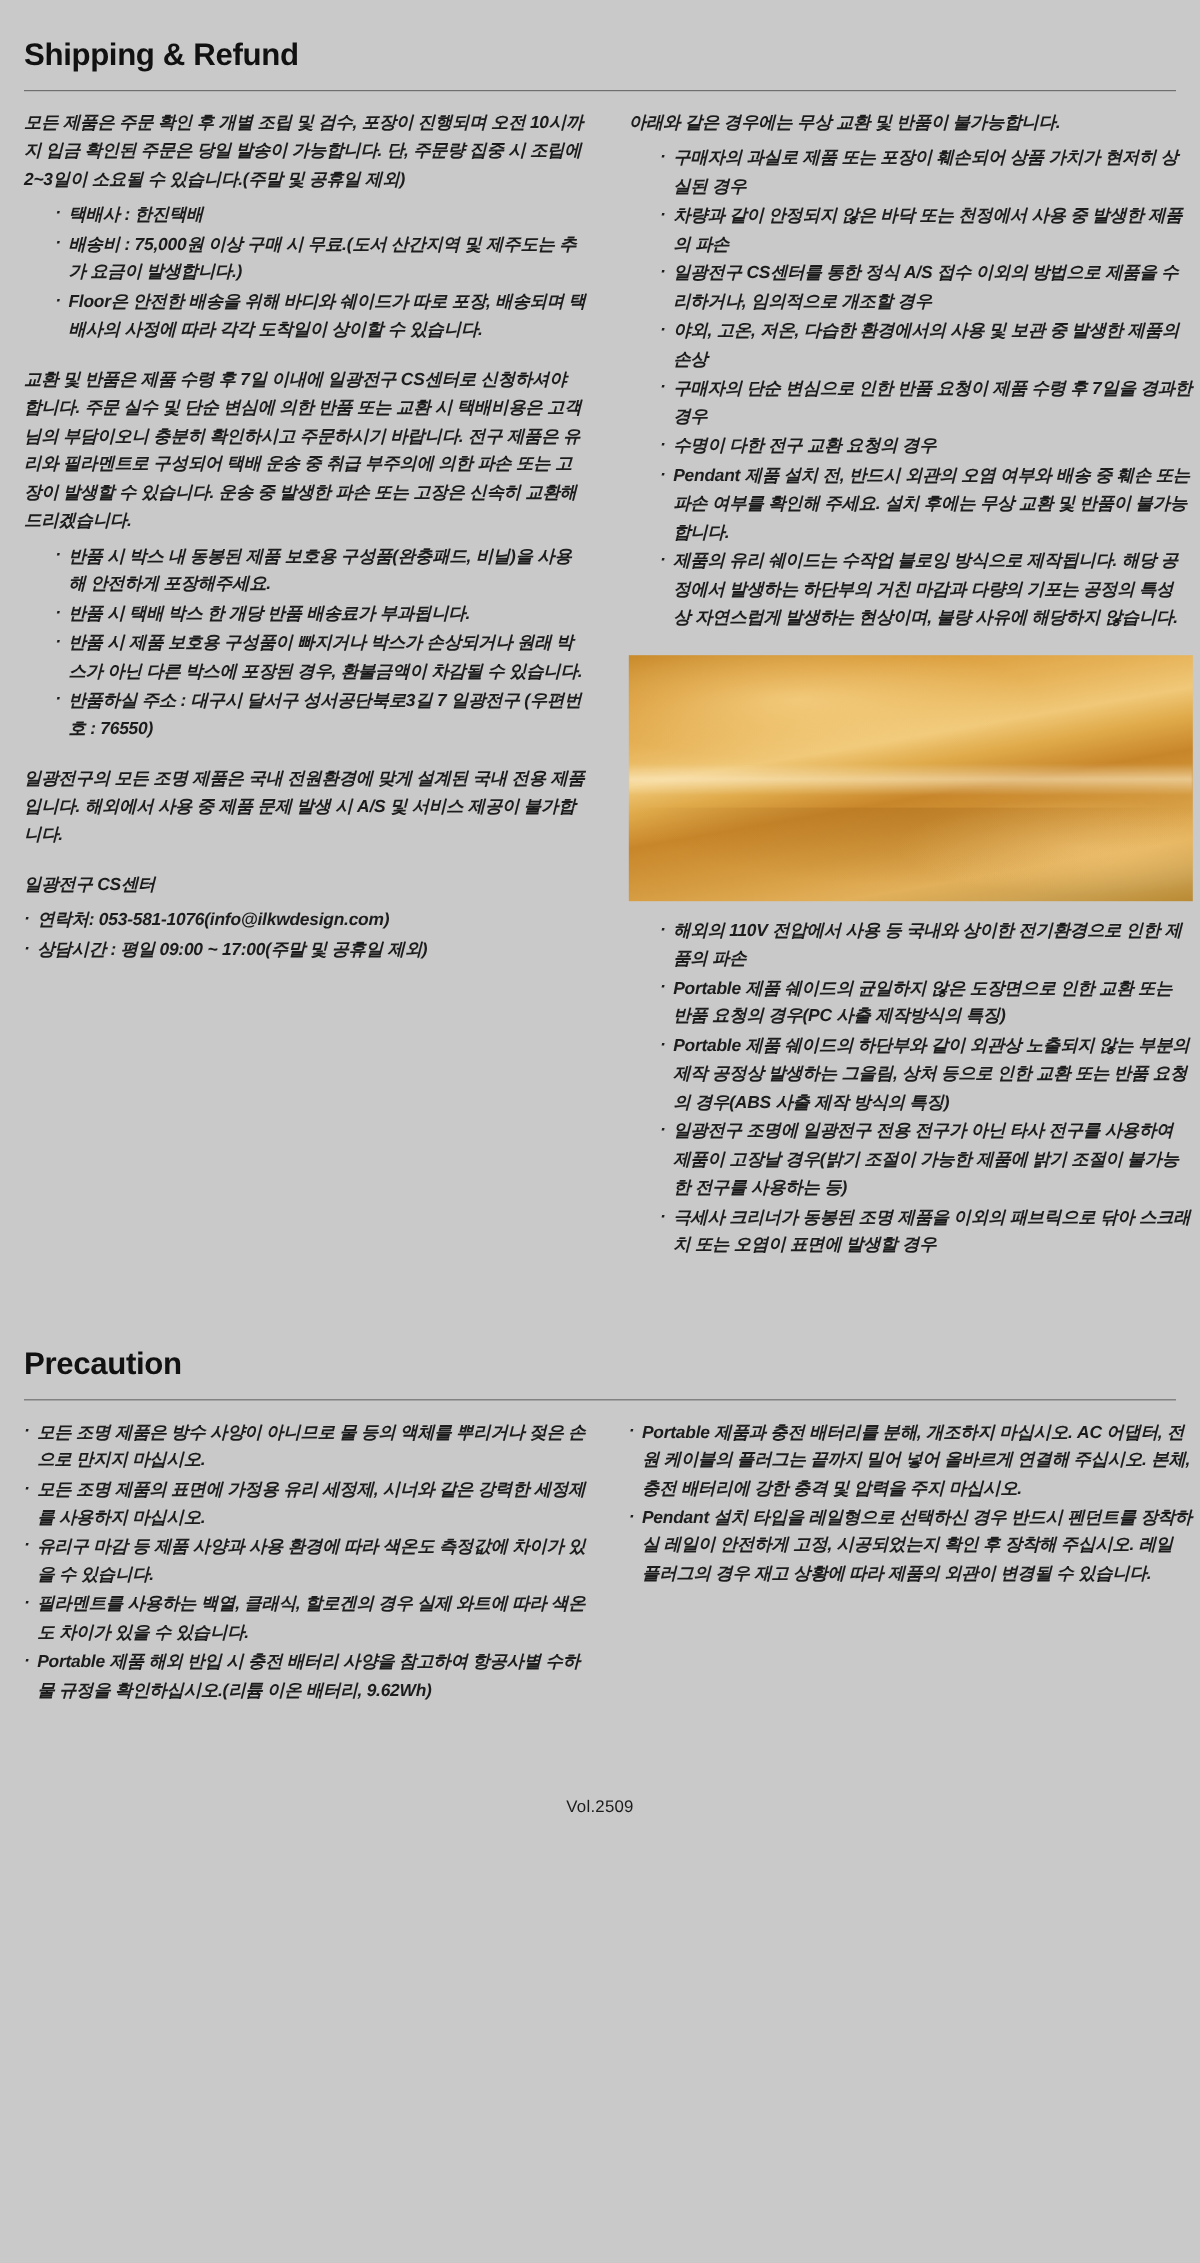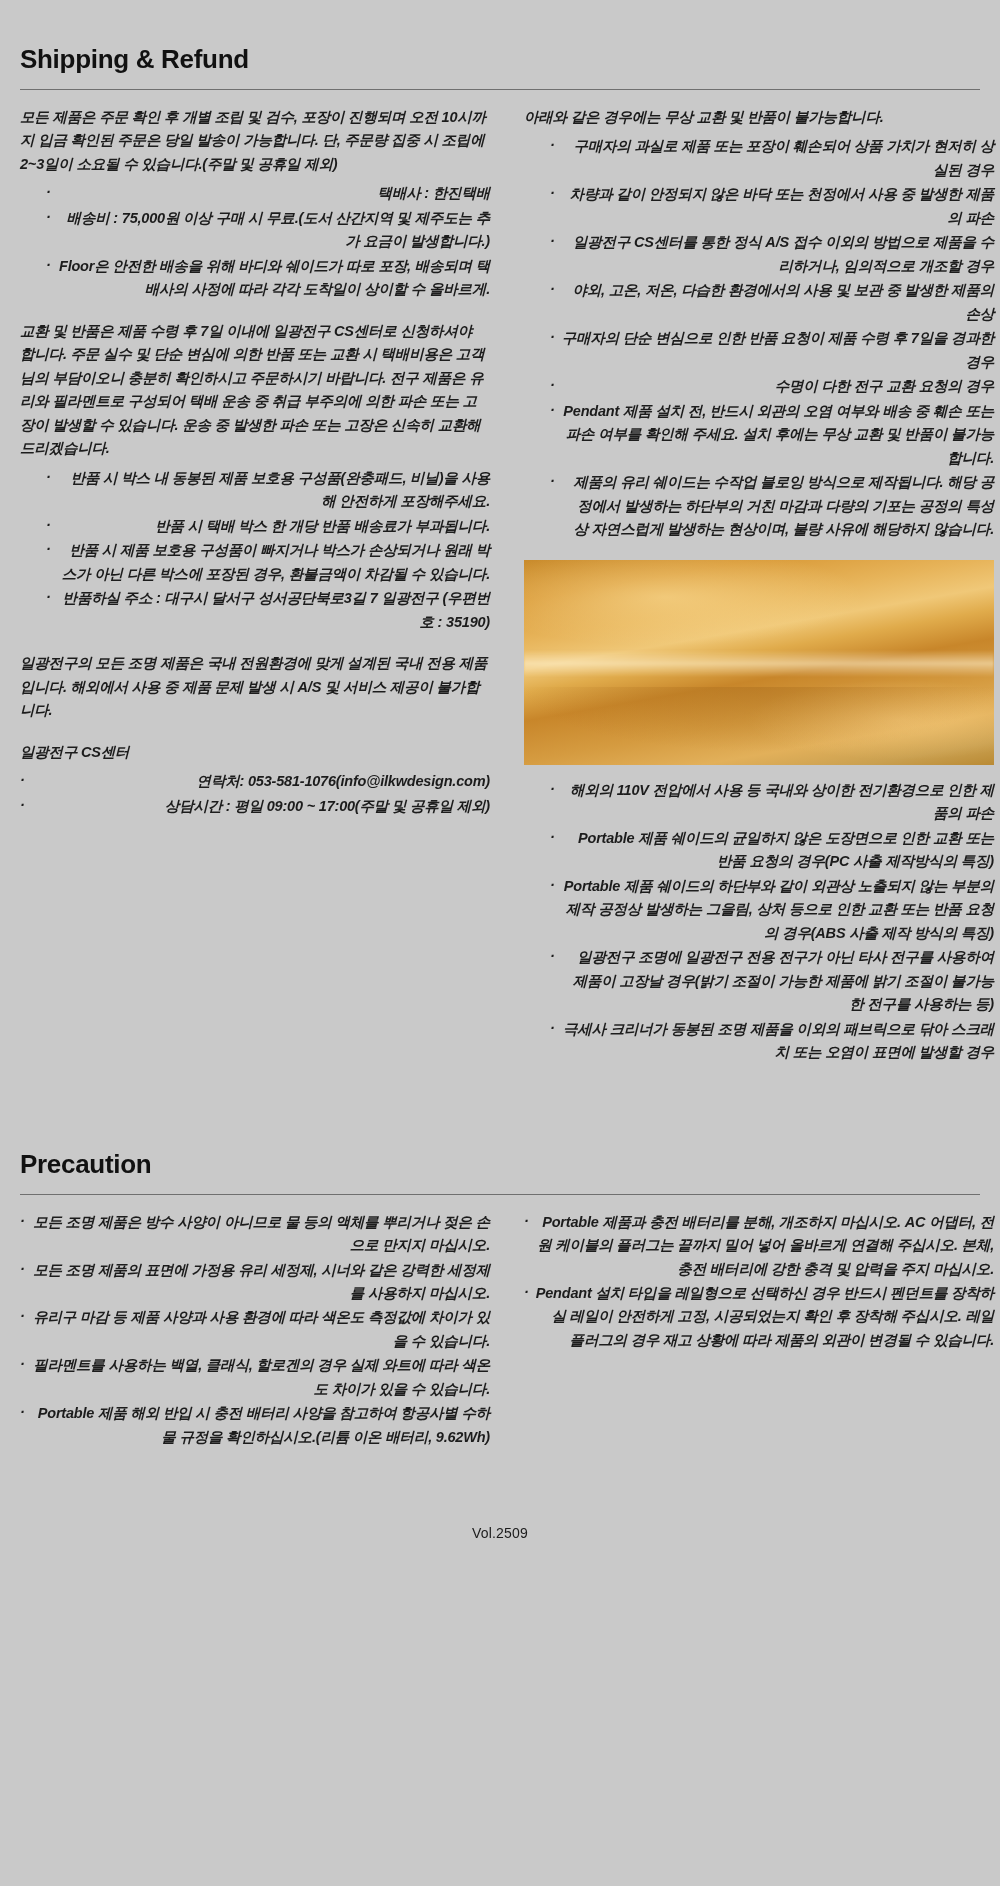--- a/index.html
+++ b/index.html
@@ -20,21 +20,21 @@
     box-sizing: border-box;
     padding: 0 20px;
   }
   .section {
     padding: 0 0 0 0;
   }
   .section-title {
     font-size: 26px;
     font-weight: bold;
     letter-spacing: -0.3px;
-    padding-top: 44px;
+    padding-top: 30px;
     padding-bottom: 14px;
     color: #111;
   }
   .rule {
     height: 1px;
     background: #6f6f6f;
     margin-bottom: 16px;
   }
   .cols {
     display: flex;
@@ -53,21 +53,20 @@
     letter-spacing: -0.2px;
     font-weight: 600;
   }
   p.para.tight {
     margin-bottom: 6px;
   }
   ul.bullets {
     list-style: none;
     margin: 0 0 18px 0;
     padding: 0;
-    text-align: right;
   }
   ul.bullets.indent {
     padding-left: 26px;
   }
   ul.bullets li {
     font-size: 14.5px;
     line-height: 1.62;
     letter-spacing: -0.2px;
     position: relative;
     padding-left: 11px;
@@ -133,29 +132,29 @@
     <div class="section-title">Shipping &amp; Refund</div>
     <div class="rule"></div>
 
     <div class="cols">
 
       <div class="col">
         <p class="para tight">모든 제품은 주문 확인 후 개별 조립 및 검수, 포장이 진행되며 오전 10시까지 입금 확인된 주문은 당일 발송이 가능합니다. 단, 주문량 집중 시 조립에 2~3일이 소요될 수 있습니다.(주말 및 공휴일 제외)</p>
         <ul class="bullets indent">
           <li>택배사 : 한진택배</li>
           <li>배송비 : 75,000원 이상 구매 시 무료.(도서 산간지역 및 제주도는 추가 요금이 발생합니다.)</li>
-          <li>Floor은 안전한 배송을 위해 바디와 쉐이드가 따로 포장, 배송되며 택배사의 사정에 따라 각각 도착일이 상이할 수 올바르게.</li>
+          <li>Floor은 안전한 배송을 위해 바디와 쉐이드가 따로 포장, 배송되며 택배사의 사정에 따라 각각 도착일이 상이할 수 있습니다.</li>
         </ul>
 
         <p class="para tight">교환 및 반품은 제품 수령 후 7일 이내에 일광전구 CS센터로 신청하셔야 합니다. 주문 실수 및 단순 변심에 의한 반품 또는 교환 시 택배비용은 고객님의 부담이오니 충분히 확인하시고 주문하시기 바랍니다. 전구 제품은 유리와 필라멘트로 구성되어 택배 운송 중 취급 부주의에 의한 파손 또는 고장이 발생할 수 있습니다. 운송 중 발생한 파손 또는 고장은 신속히 교환해 드리겠습니다.</p>
         <ul class="bullets indent">
           <li>반품 시 박스 내 동봉된 제품 보호용 구성품(완충패드, 비닐)을 사용해 안전하게 포장해주세요.</li>
           <li>반품 시 택배 박스 한 개당 반품 배송료가 부과됩니다.</li>
           <li>반품 시 제품 보호용 구성품이 빠지거나 박스가 손상되거나 원래 박스가 아닌 다른 박스에 포장된 경우, 환불금액이 차감될 수 있습니다.</li>
-          <li>반품하실 주소 : 대구시 달서구 성서공단북로3길 7 일광전구 (우편번호 : 35190)</li>
+          <li>반품하실 주소 : 대구시 달서구 성서공단북로3길 7 일광전구 (우편번호 : 76550)</li>
         </ul>
 
         <p class="para">일광전구의 모든 조명 제품은 국내 전원환경에 맞게 설계된 국내 전용 제품입니다. 해외에서 사용 중 제품 문제 발생 시 A/S 및 서비스 제공이 불가합니다.</p>
 
         <p class="para tight">일광전구 CS센터</p>
         <ul class="bullets">
           <li>연락처: 053-581-1076(info@ilkwdesign.com)</li>
           <li>상담시간 : 평일 09:00 ~ 17:00(주말 및 공휴일 제외)</li>
         </ul>
       </div>

